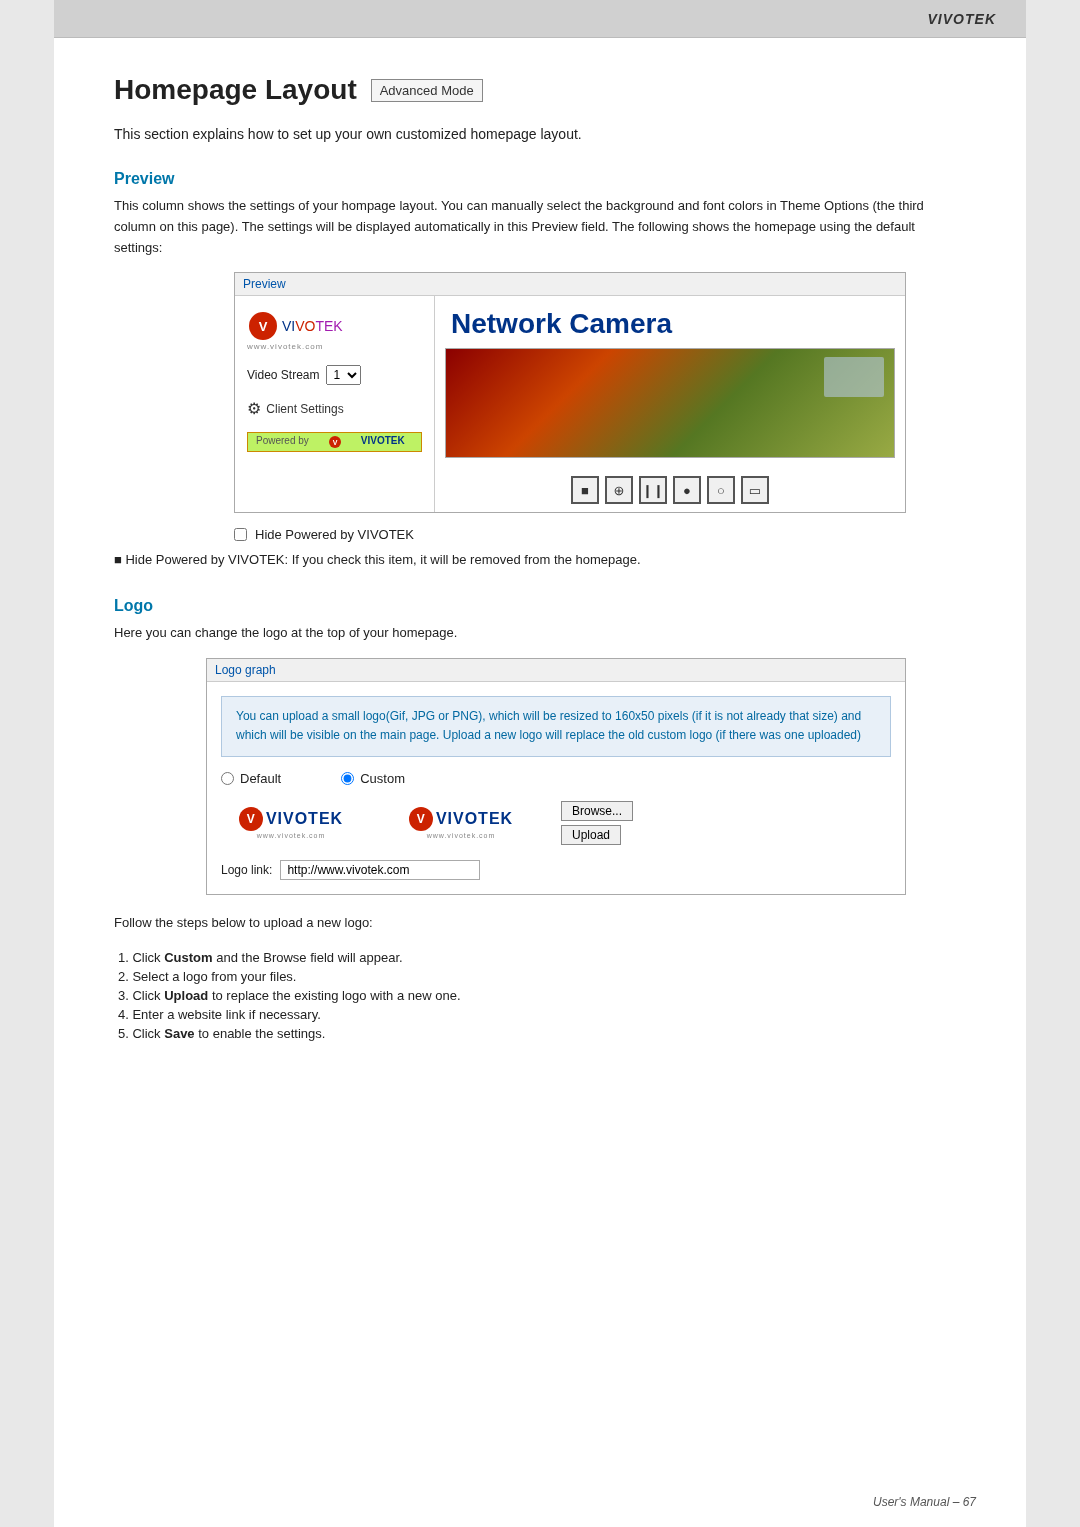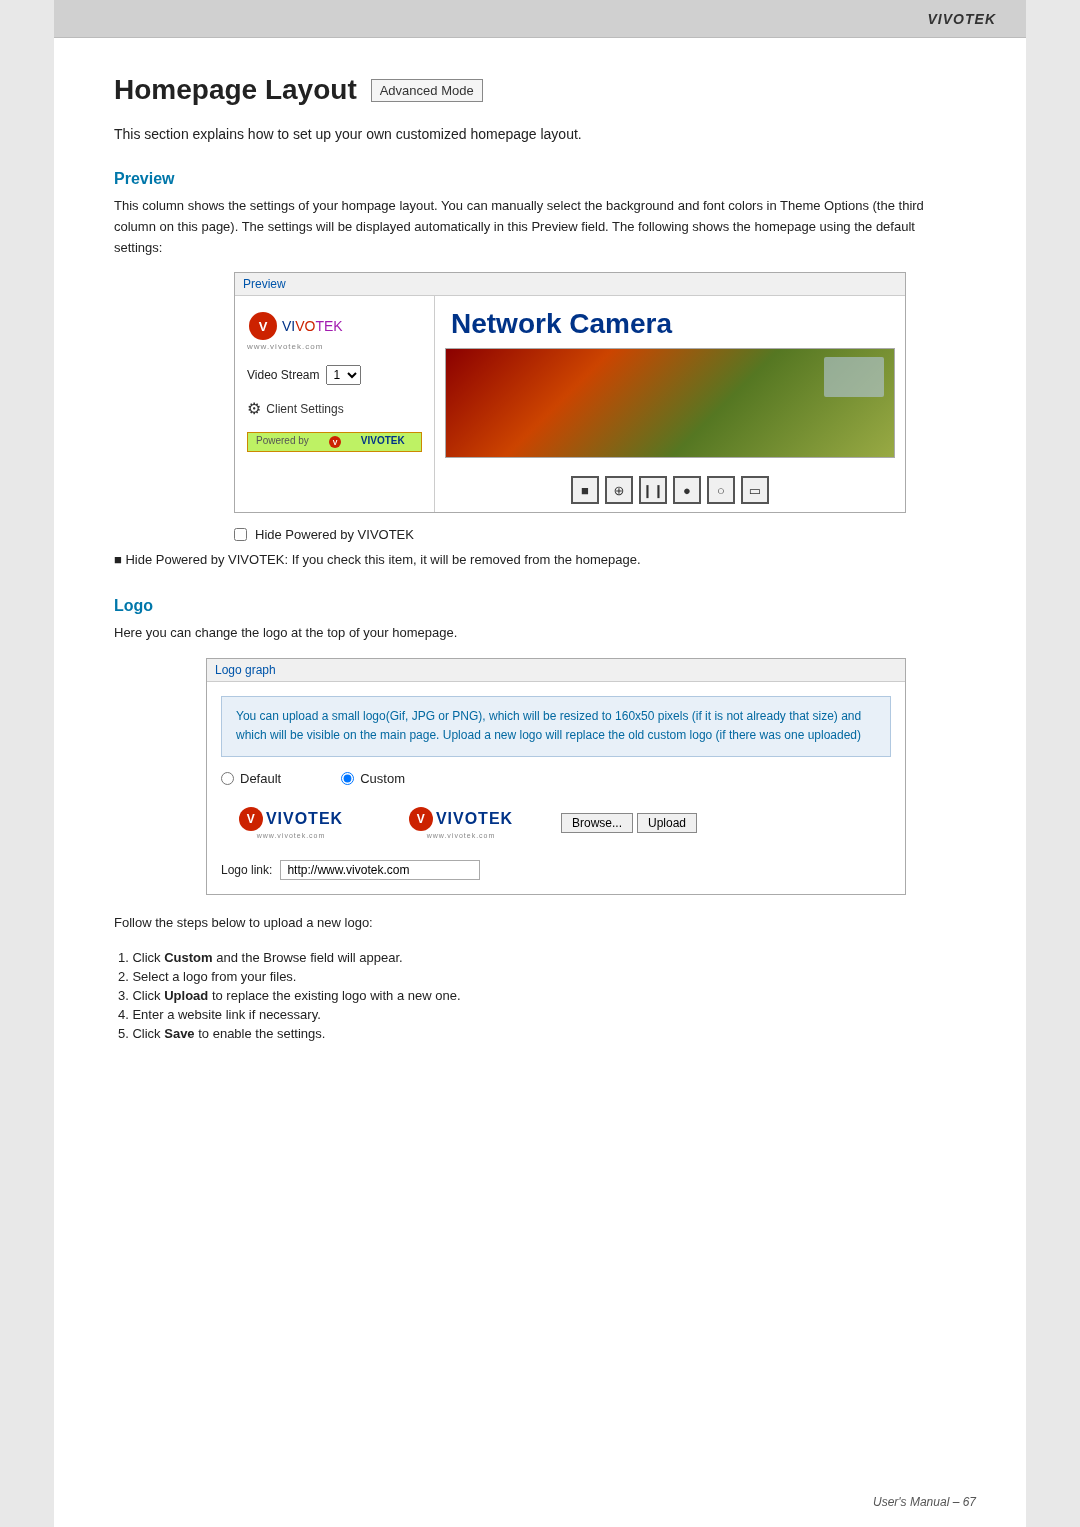--- a/index.html
+++ b/index.html
@@ -276,20 +276,21 @@
       color: #003388;
       letter-spacing: 1px;
     }
     .vivotek-logo-small .logo-sub {
       font-size: 7px;
       color: #888;
       letter-spacing: 1px;
     }
     .browse-upload-col {
       display: flex;
+      flex-direction: column;
       gap: 4px;
       align-items: flex-start;
     }
     .browse-btn {
       padding: 2px 10px;
       font-size: 12px;
       border: 1px solid #888;
       background: #f0f0f0;
       cursor: pointer;
     }

